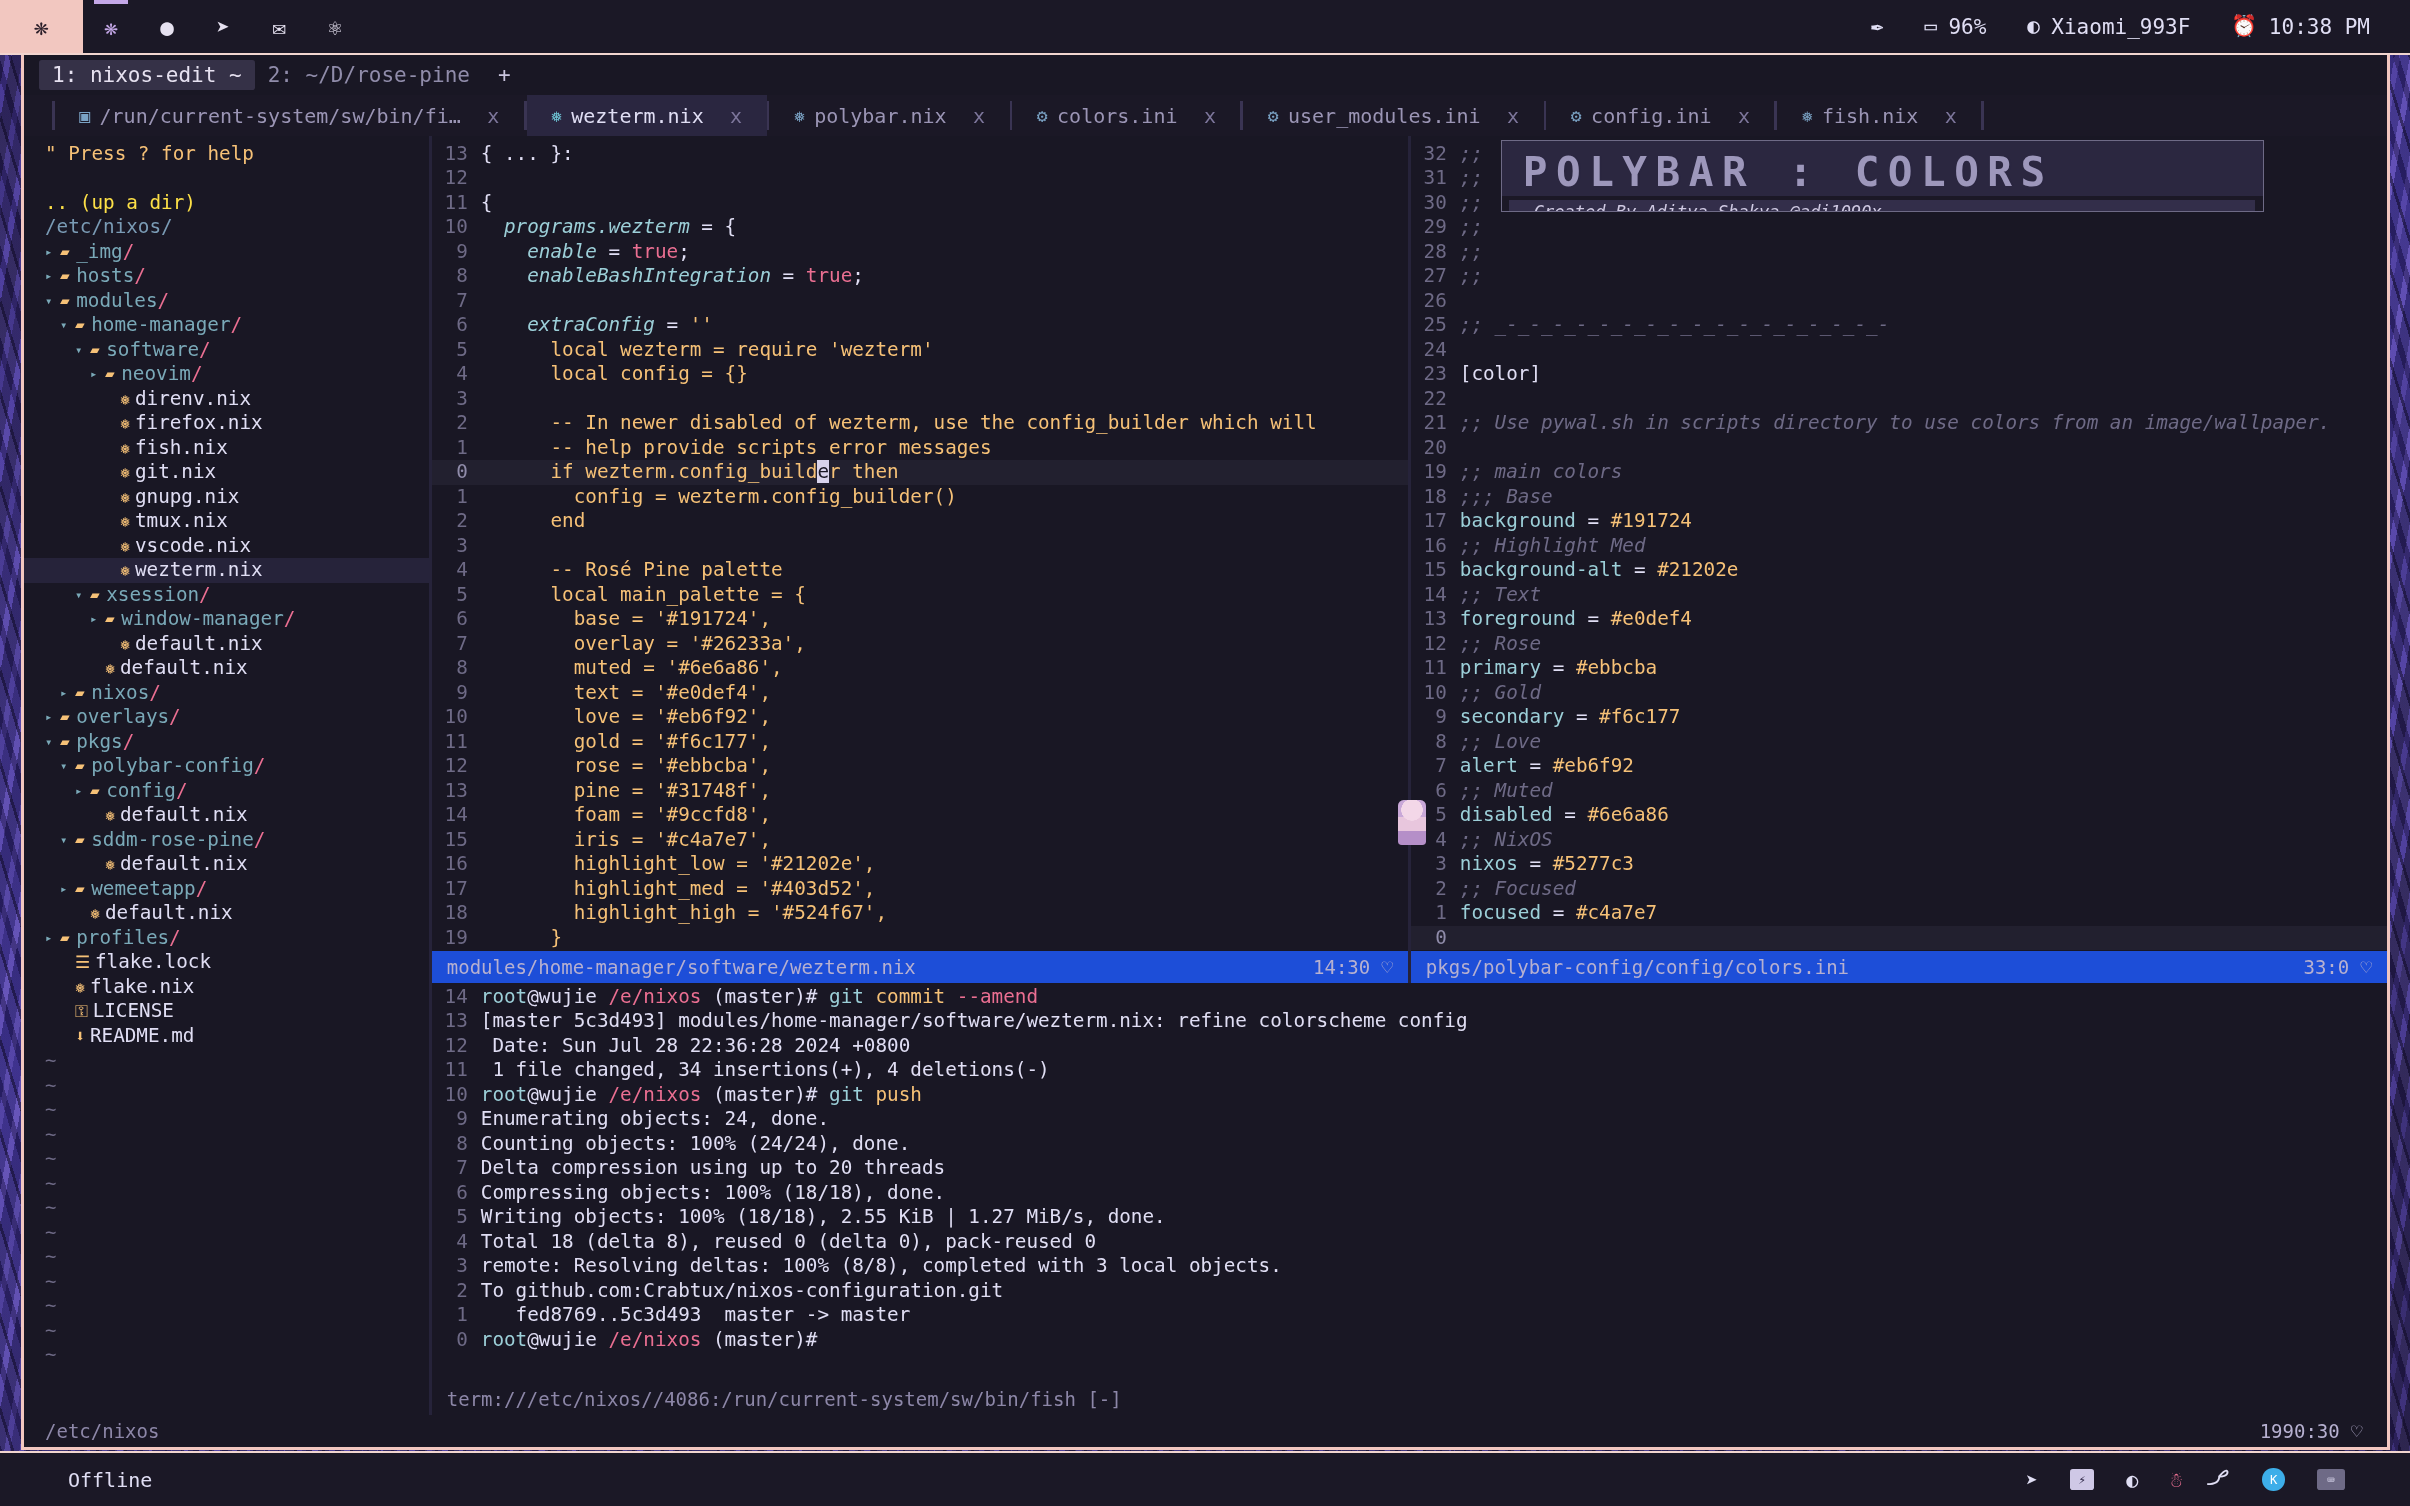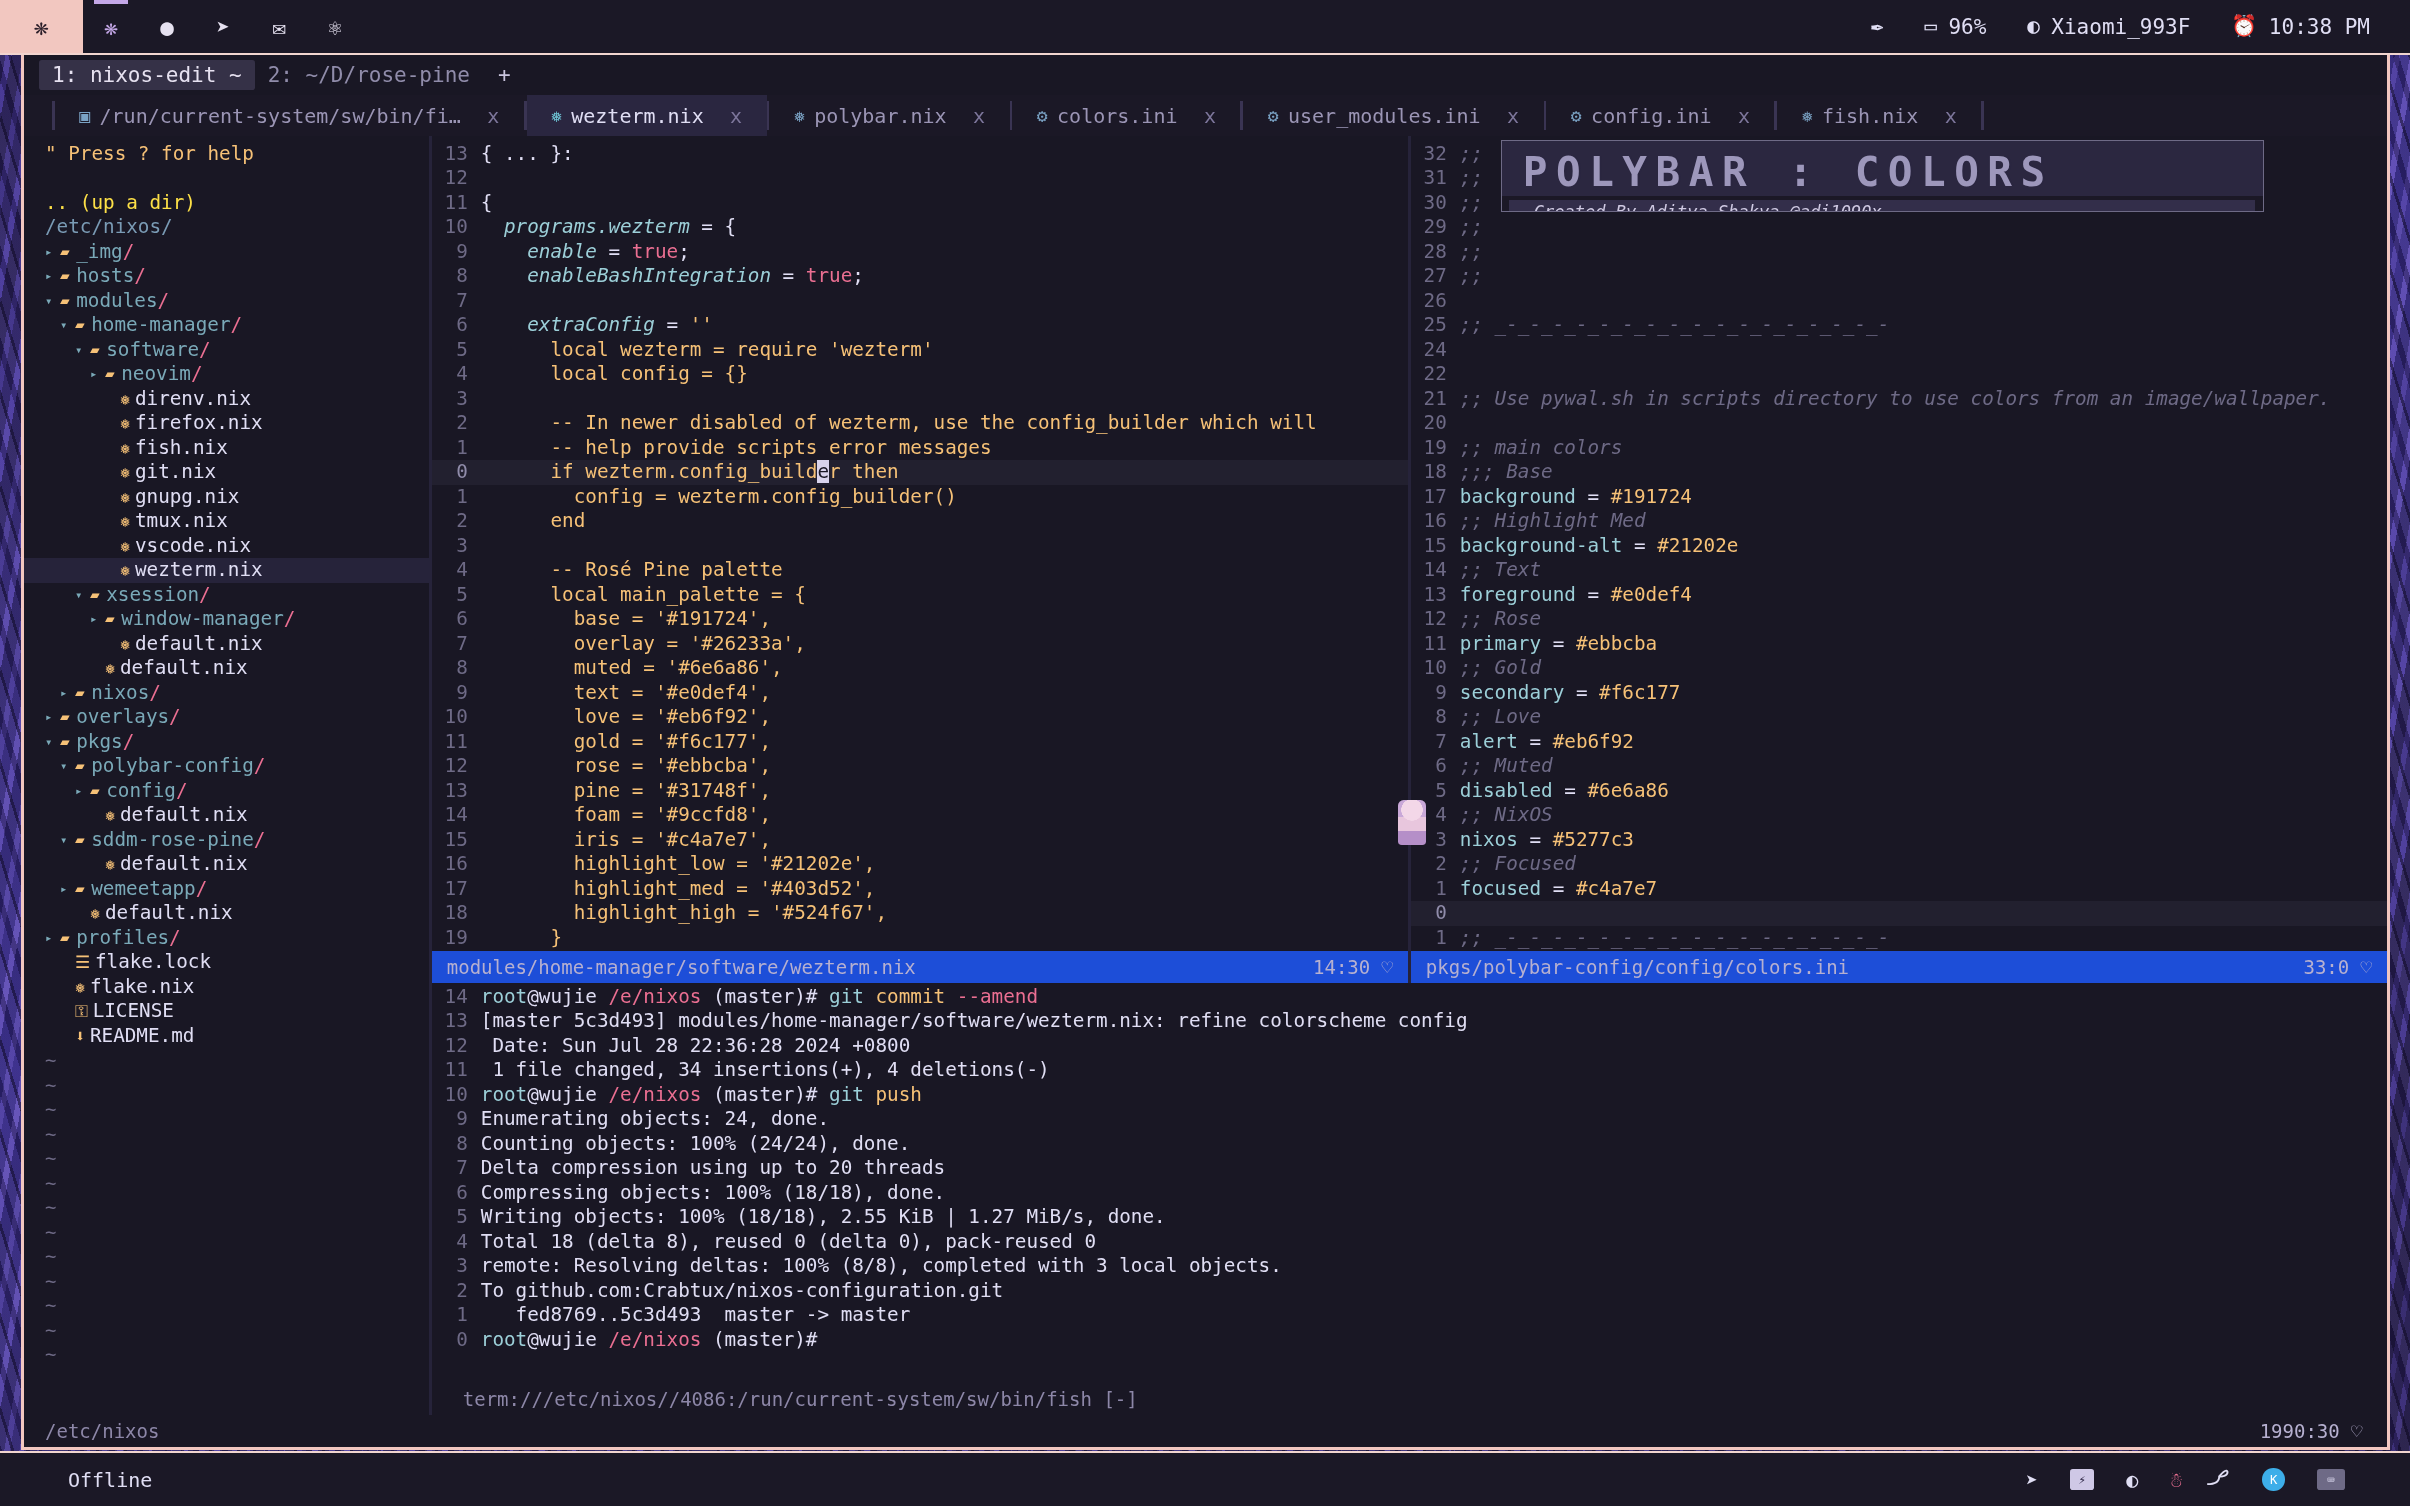--- a/index.html
+++ b/index.html
@@ -178,21 +178,21 @@
     margin:3.8px 7.5px 0 7.5px;
   }
 
   
   #term-pane { flex:1; display:flex; flex-direction:column; min-height:0; background:#191724; }
   #term-body { flex:1; overflow:hidden; padding-top:1.9px; }
   .t-line { display:flex; height:24.5px; line-height:24.5px; font-size:19.3px; white-space:pre; }
   .t-num { width:49px; text-align:right; color:#6e6a86; padding-right:13px; flex:none; }
   .t-txt { color:#e0def4; }
   #term-status {
-    height:32px; font-size:19px; color:#8d87a8; padding:0 31px;
+    height:32px; font-size:19px; color:#8d87a8; padding:0 15px;
     display:flex; align-items:center; flex:none; background:#191724;
   }
   #bottom-row { display:flex; flex:none; }
 
   .sprite {
     position:absolute; width:28px; height:45px;
     background:
       radial-gradient(circle at 50% 22%, #f3d7e8 0 28%, transparent 29%),
       linear-gradient(180deg, #c9a8d8 0 38%, #e8c6dd 38% 70%, #b58fc8 70% 100%);
     border-radius:5.6px 5.6px 3.8px 3.8px;
@@ -572,20 +572,21 @@
           <div class="code-body" id="col-host">
               <div class="c-line"><span class="lnum">32</span><span class="ctext"><span class="grey">;;</span></span></div>
               <div class="c-line"><span class="lnum">31</span><span class="ctext"><span class="grey">;;</span></span></div>
               <div class="c-line"><span class="lnum">30</span><span class="ctext"><span class="grey">;;</span></span></div>
               <div class="c-line"><span class="lnum">29</span><span class="ctext"><span class="grey">;;</span></span></div>
               <div class="c-line"><span class="lnum">28</span><span class="ctext"><span class="grey">;;</span></span></div>
               <div class="c-line"><span class="lnum">27</span><span class="ctext"><span class="grey">;;</span></span></div>
               <div class="c-line"><span class="lnum">26</span><span class="ctext"></span></div>
               <div class="c-line"><span class="lnum">25</span><span class="ctext"><span class="grey">;; _-_-_-_-_-_-_-_-_-_-_-_-_-_-_-_-_-</span></span></div>
               <div class="c-line"><span class="lnum">24</span><span class="ctext"></span></div>
+              <div class="c-line"><span class="lnum">23</span><span class="ctext"><span class="white">[color]</span></span></div>
               <div class="c-line"><span class="lnum">22</span><span class="ctext"></span></div>
               <div class="c-line"><span class="lnum">21</span><span class="ctext"><span class="grey">;; Use pywal.sh in scripts directory to use colors from an image/wallpaper.</span></span></div>
               <div class="c-line"><span class="lnum">20</span><span class="ctext"></span></div>
               <div class="c-line"><span class="lnum">19</span><span class="ctext"><span class="grey">;; main colors</span></span></div>
               <div class="c-line"><span class="lnum">18</span><span class="ctext"><span class="grey">;;; Base</span></span></div>
               <div class="c-line"><span class="lnum">17</span><span class="ctext"><span class="cyan">background</span><span class="white"> = </span><span class="gold">#191724</span></span></div>
               <div class="c-line"><span class="lnum">16</span><span class="ctext"><span class="grey">;; Highlight Med</span></span></div>
               <div class="c-line"><span class="lnum">15</span><span class="ctext"><span class="cyan">background-alt</span><span class="white"> = </span><span class="gold">#21202e</span></span></div>
               <div class="c-line"><span class="lnum">14</span><span class="ctext"><span class="grey">;; Text</span></span></div>
               <div class="c-line"><span class="lnum">13</span><span class="ctext"><span class="cyan">foreground</span><span class="white"> = </span><span class="gold">#e0def4</span></span></div>

